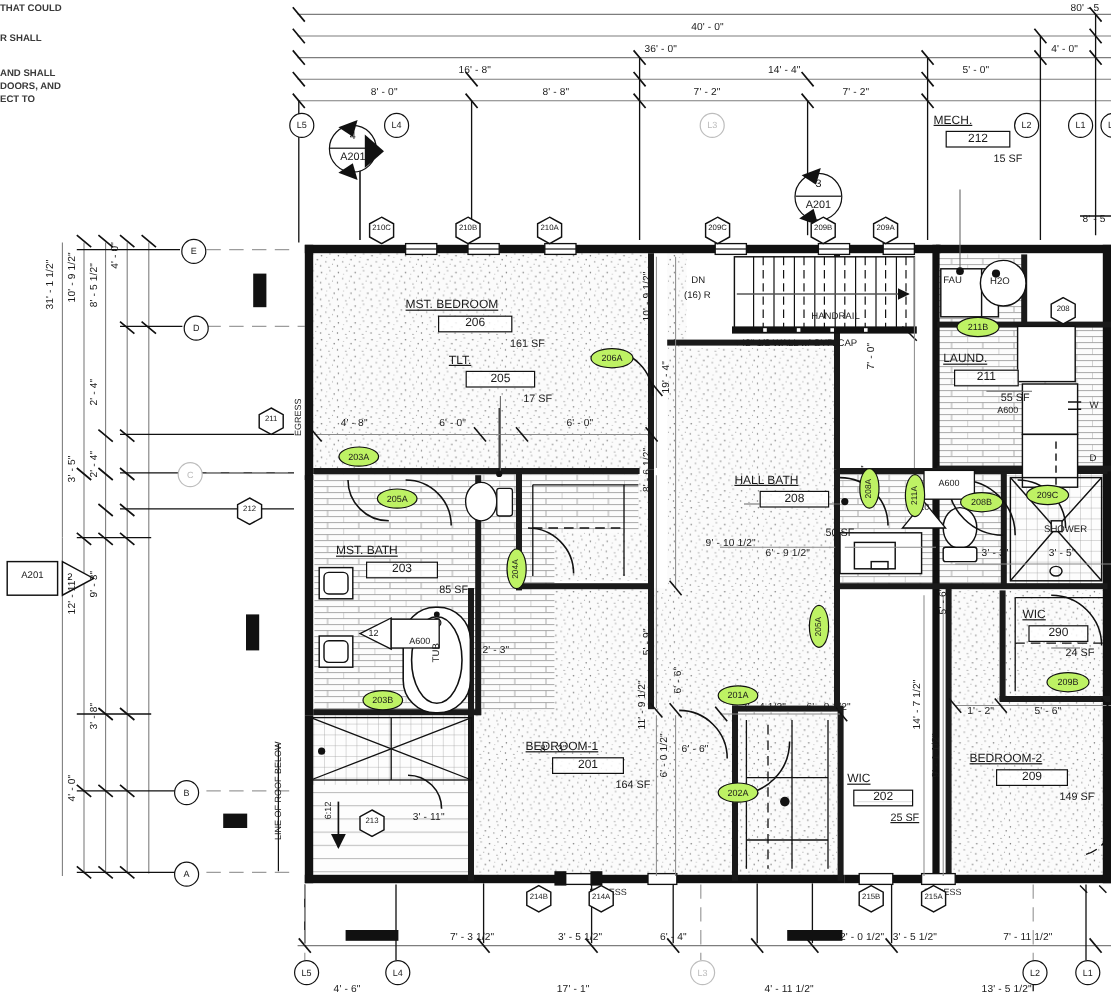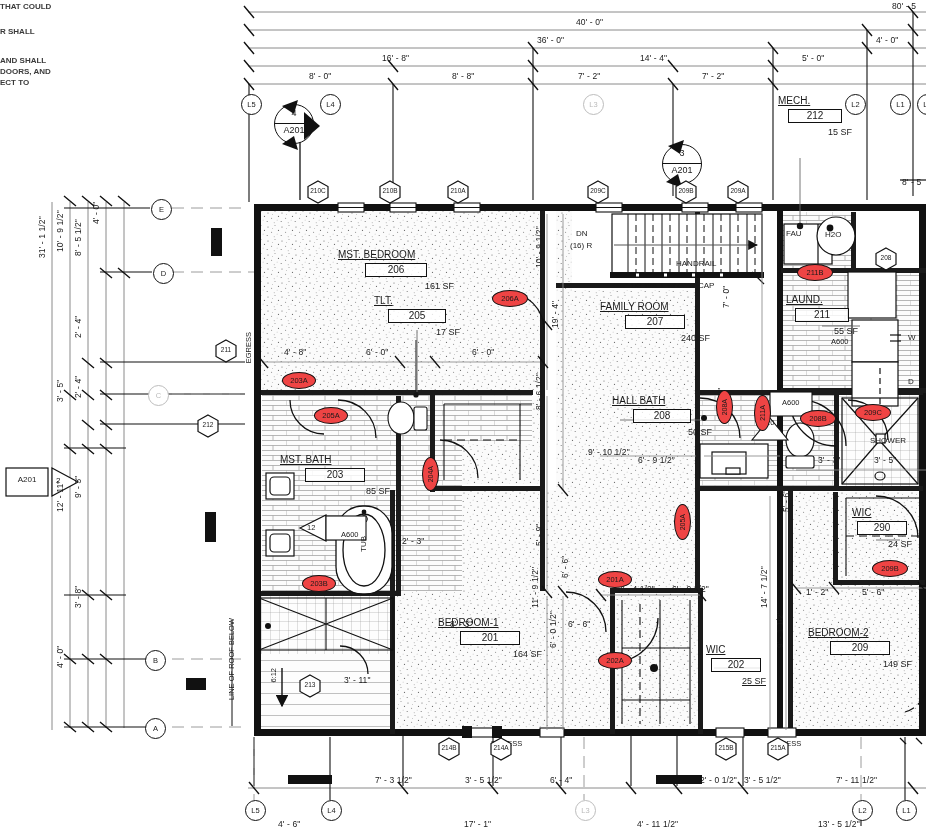--- a/index.html
+++ b/index.html
@@ -15,21 +15,21 @@
   .roomname{font-size:10px;text-decoration:underline;text-align:left;}
   .roomsf{font-size:9px;text-align:right;}
   .roomnum{font-size:10px;text-align:center;border:1px solid #111;background:rgba(255,255,255,.82);
            padding:1px 0;}
   .tiny{font-size:7.5px;}
   .tiny2{font-size:8px;}
   .gridlbl{font-size:7.5px;text-align:center;}
   .center{display:flex;align-items:center;justify-content:center;}
   .circ{border:1.1px solid #111;border-radius:50%;background:#fff;}
   .circ.faint{border-color:#bdbdbd;color:#bbb;}
-  .oval{border:1.1px solid #111;border-radius:50%;background:#ef4444;font-size:7.5px;}
+  .oval{border:1.1px solid #111;border-radius:50%;background:#bef264;font-size:7.5px;}
   .vert{writing-mode:vertical-rl;transform:rotate(180deg);}
 </style>
 </head>
 <body>
 
 <div id="sheet">
 
   <svg class="layer" viewBox="0 0 926 830">
     <defs>
 
@@ -598,30 +598,25 @@
     <div class="txt roomsf" style="margin-top:5px;">85 SF</div>
   </div>
 
 
   <div class="abs" style="left:438px;top:618px;width:104px;">
     <div class="txt roomname">BEDROOM-1</div>
     <div class="txt roomnum" style="width:58px;margin:3px auto 0;">201</div>
     <div class="txt roomsf" style="margin-top:5px;">164 SF</div>
   </div>
 
-  <div class="abs" style="left:600px;top:302px;width:110px;">
-    <div class="txt roomname">FAMILY ROOM</div>
-    <div class="txt roomnum" style="width:58px;margin:3px auto 0;">207</div>
-    <div class="txt roomsf" style="margin-top:5px;">240 SF</div>
-  </div>
 
   <div class="abs" style="left:612px;top:396px;width:100px;">
     <div class="txt roomname">HALL BATH</div>
     <div class="txt roomnum" style="width:56px;margin:3px auto 0;">208</div>
-    <div class="txt roomsf" style="margin-top:5px;">50 SF</div>
+    <div class="txt roomsf" style="margin-top:17px;">50 SF</div>
   </div>
 
   <div class="abs" style="left:786px;top:295px;width:72px;">
     <div class="txt roomname">LAUND.</div>
     <div class="txt roomnum" style="width:52px;margin:3px auto 0;">211</div>
     <div class="txt roomsf" style="margin-top:5px;">55 SF</div>
   </div>
 
   <div class="abs" style="left:778px;top:96px;width:74px;">
     <div class="txt roomname">MECH.</div>

